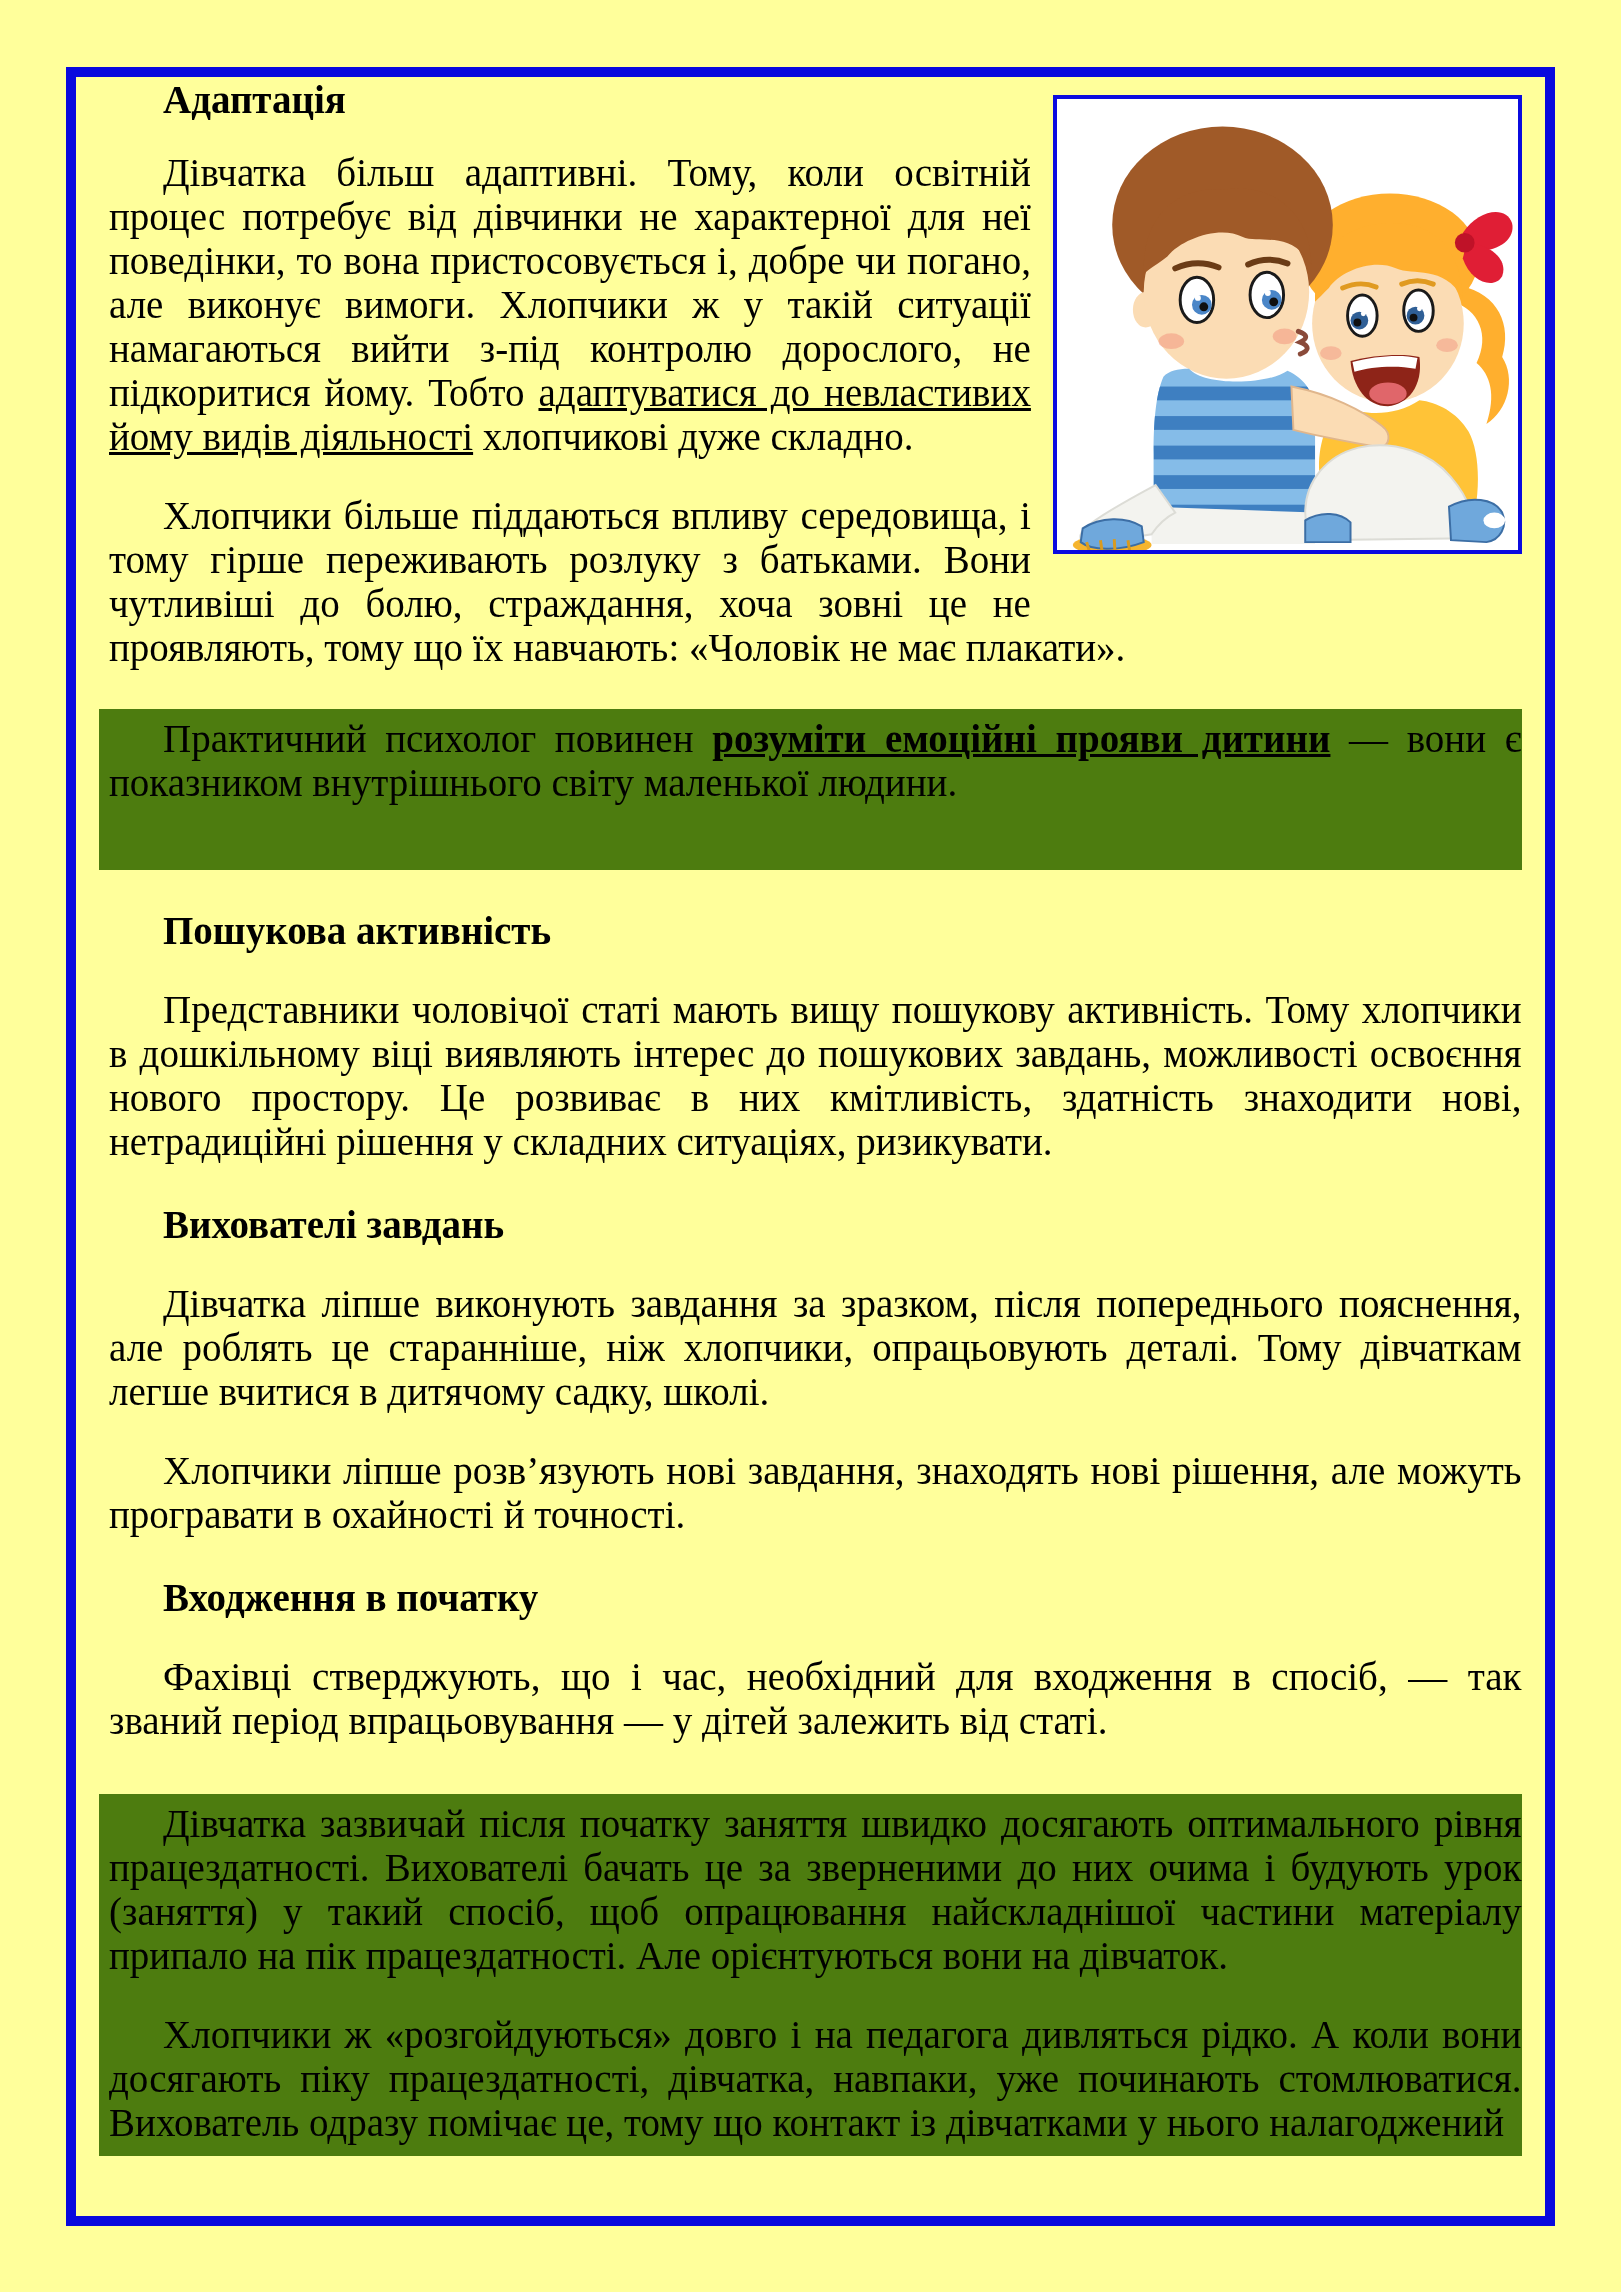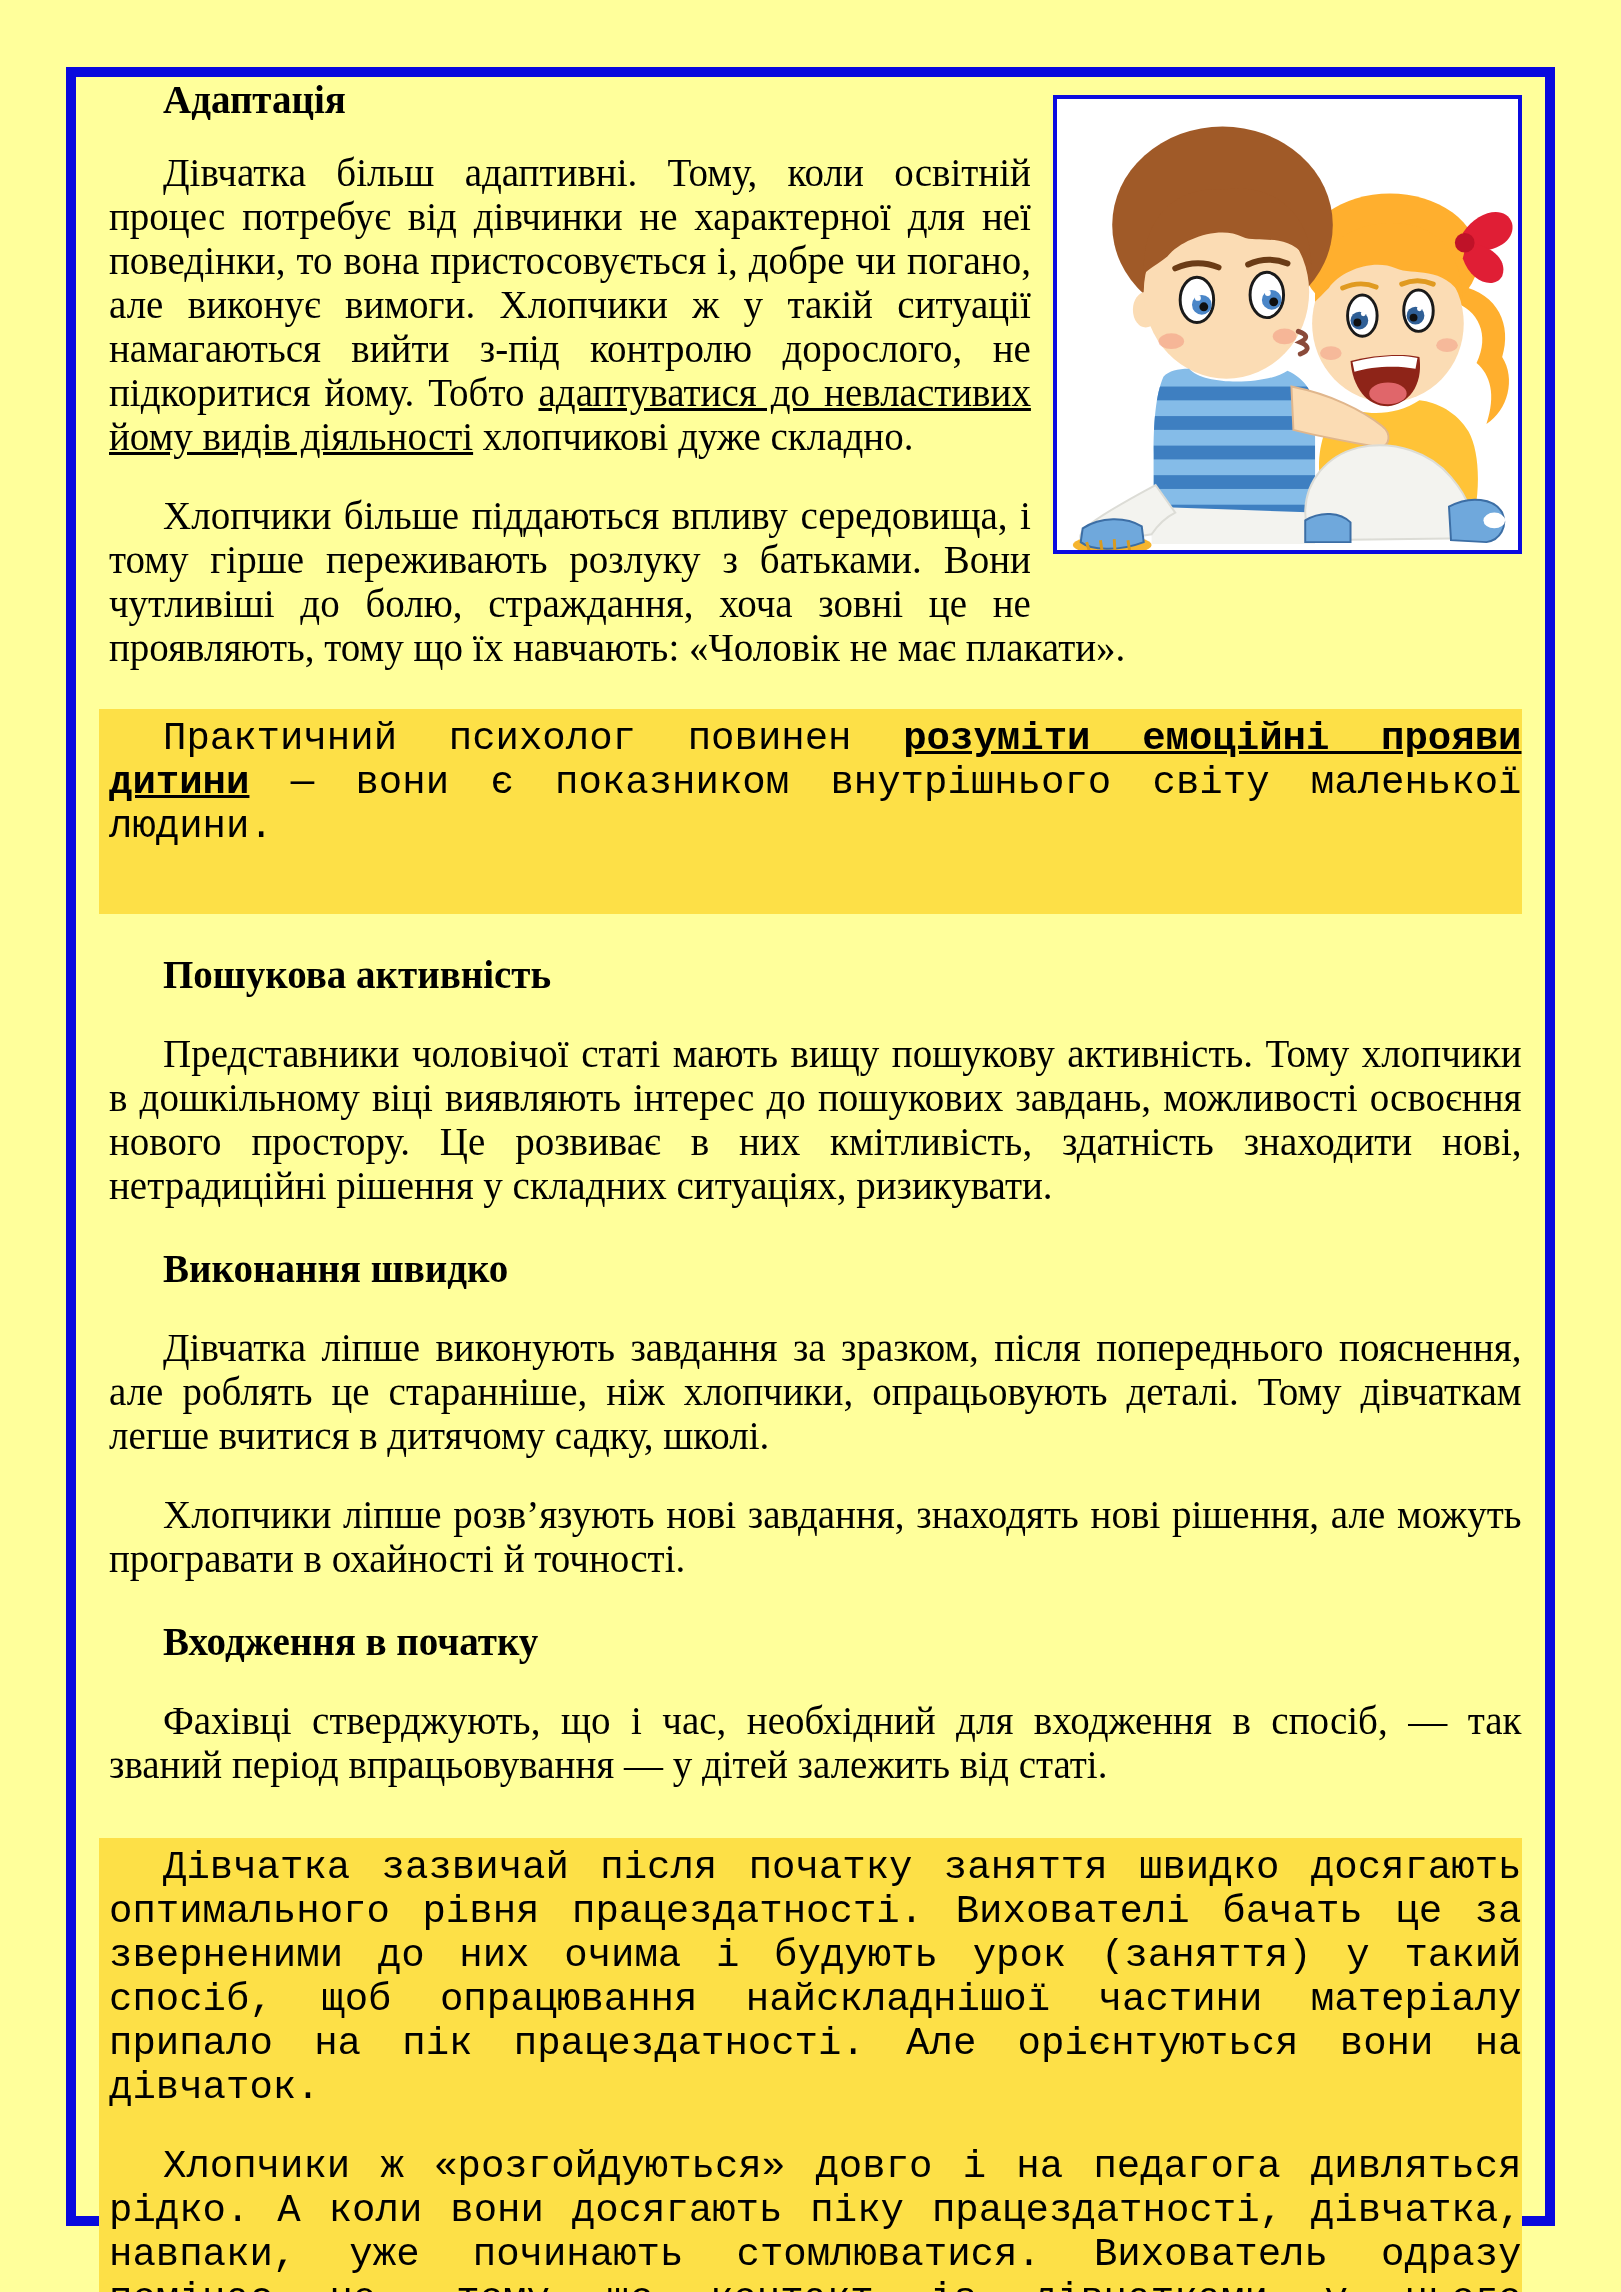--- a/index.html
+++ b/index.html
@@ -41,23 +41,22 @@
     width: 469px; height: 459px;
     margin: -27.4px 0 35px 21.6px;
     border: 4.9px solid #0B0BDF;
     background: #fff;
     box-sizing: border-box;
   }
   .figure svg { display: block; width: 100%; height: 100%; }
   .u  { text-decoration: underline; }
   .bu { font-weight: bold; text-decoration: underline; }
   .hl-box {
-    background: #fde047;
+    background: #4d7c0f;
     clear: both;
-    font-family: Liberation Mono, monospace;
   }
   .hl-box-1 { margin: 39px 0 0 -9.8px; padding: 7.8px 0 65px 9.8px; }
   .hl-box-2 { margin: 51px 0 0 -9.8px; padding: 7.8px 0 11.8px 9.8px; }
   .hl-box p.para:first-child { margin-top: 0; }
 </style>
 </head>
 <body>
 
 <div class="frame">
   <div class="content">
@@ -159,21 +158,21 @@
 
     <p class="para">Хлопчики більше піддаються впливу середовища, і тому гірше переживають розлуку з батьками. Вони чутливіші до болю, страждання, хоча зовні це не проявляють, тому що їх навчають: «Чоловік не має плакати».</p>
 
     <div class="hl-box hl-box-1">
       <p class="para"><span>Практичний психолог повинен </span><span class="bu">розуміти емоційні прояви дитини</span><span> — вони є показником внутрішнього світу маленької людини.</span></p>
     </div>
 
     <h2 class="heading">Пошукова активність</h2>
     <p class="para">Представники чоловічої статі мають вищу пошукову активність. Тому хлопчики в дошкільному віці виявляють інтерес до пошукових завдань, можливості освоєння нового простору. Це розвиває в них кмітливість, здатність знаходити нові, нетрадиційні рішення у складних ситуаціях, ризикувати.</p>
 
-    <h2 class="heading">Виконання швидко</h2>
+    <h2 class="heading">Вихователі завдань</h2>
     <p class="para">Дівчатка ліпше виконують завдання за зразком, після попереднього пояснення, але роблять це старанніше, ніж хлопчики, опрацьовують деталі. Тому дівчаткам легше вчитися в дитячому садку, школі.</p>
     <p class="para">Хлопчики ліпше розв’язують нові завдання, знаходять нові рішення, але можуть програвати в охайності й точності.</p>
 
     <h2 class="heading">Входження в початку</h2>
     <p class="para">Фахівці стверджують, що і час, необхідний для входження в спосіб, — так званий період впрацьовування — у дітей залежить від статі.</p>
 
     <div class="hl-box hl-box-2">
       <p class="para">Дівчатка зазвичай після початку заняття швидко досягають оптимального рівня працездатності. Вихователі бачать це за зверненими до них очима і будують урок (заняття) у такий спосіб, щоб опрацювання найскладнішої частини матеріалу припало на пік працездатності. Але орієнтуються вони на дівчаток.</p>
       <p class="para">Хлопчики ж «розгойдуються» довго і на педагога дивляться рідко. А коли вони досягають піку працездатності, дівчатка, навпаки, уже починають стомлюватися. Вихователь одразу помічає це, тому що контакт із дівчатками у нього налагоджений</p>
     </div>

